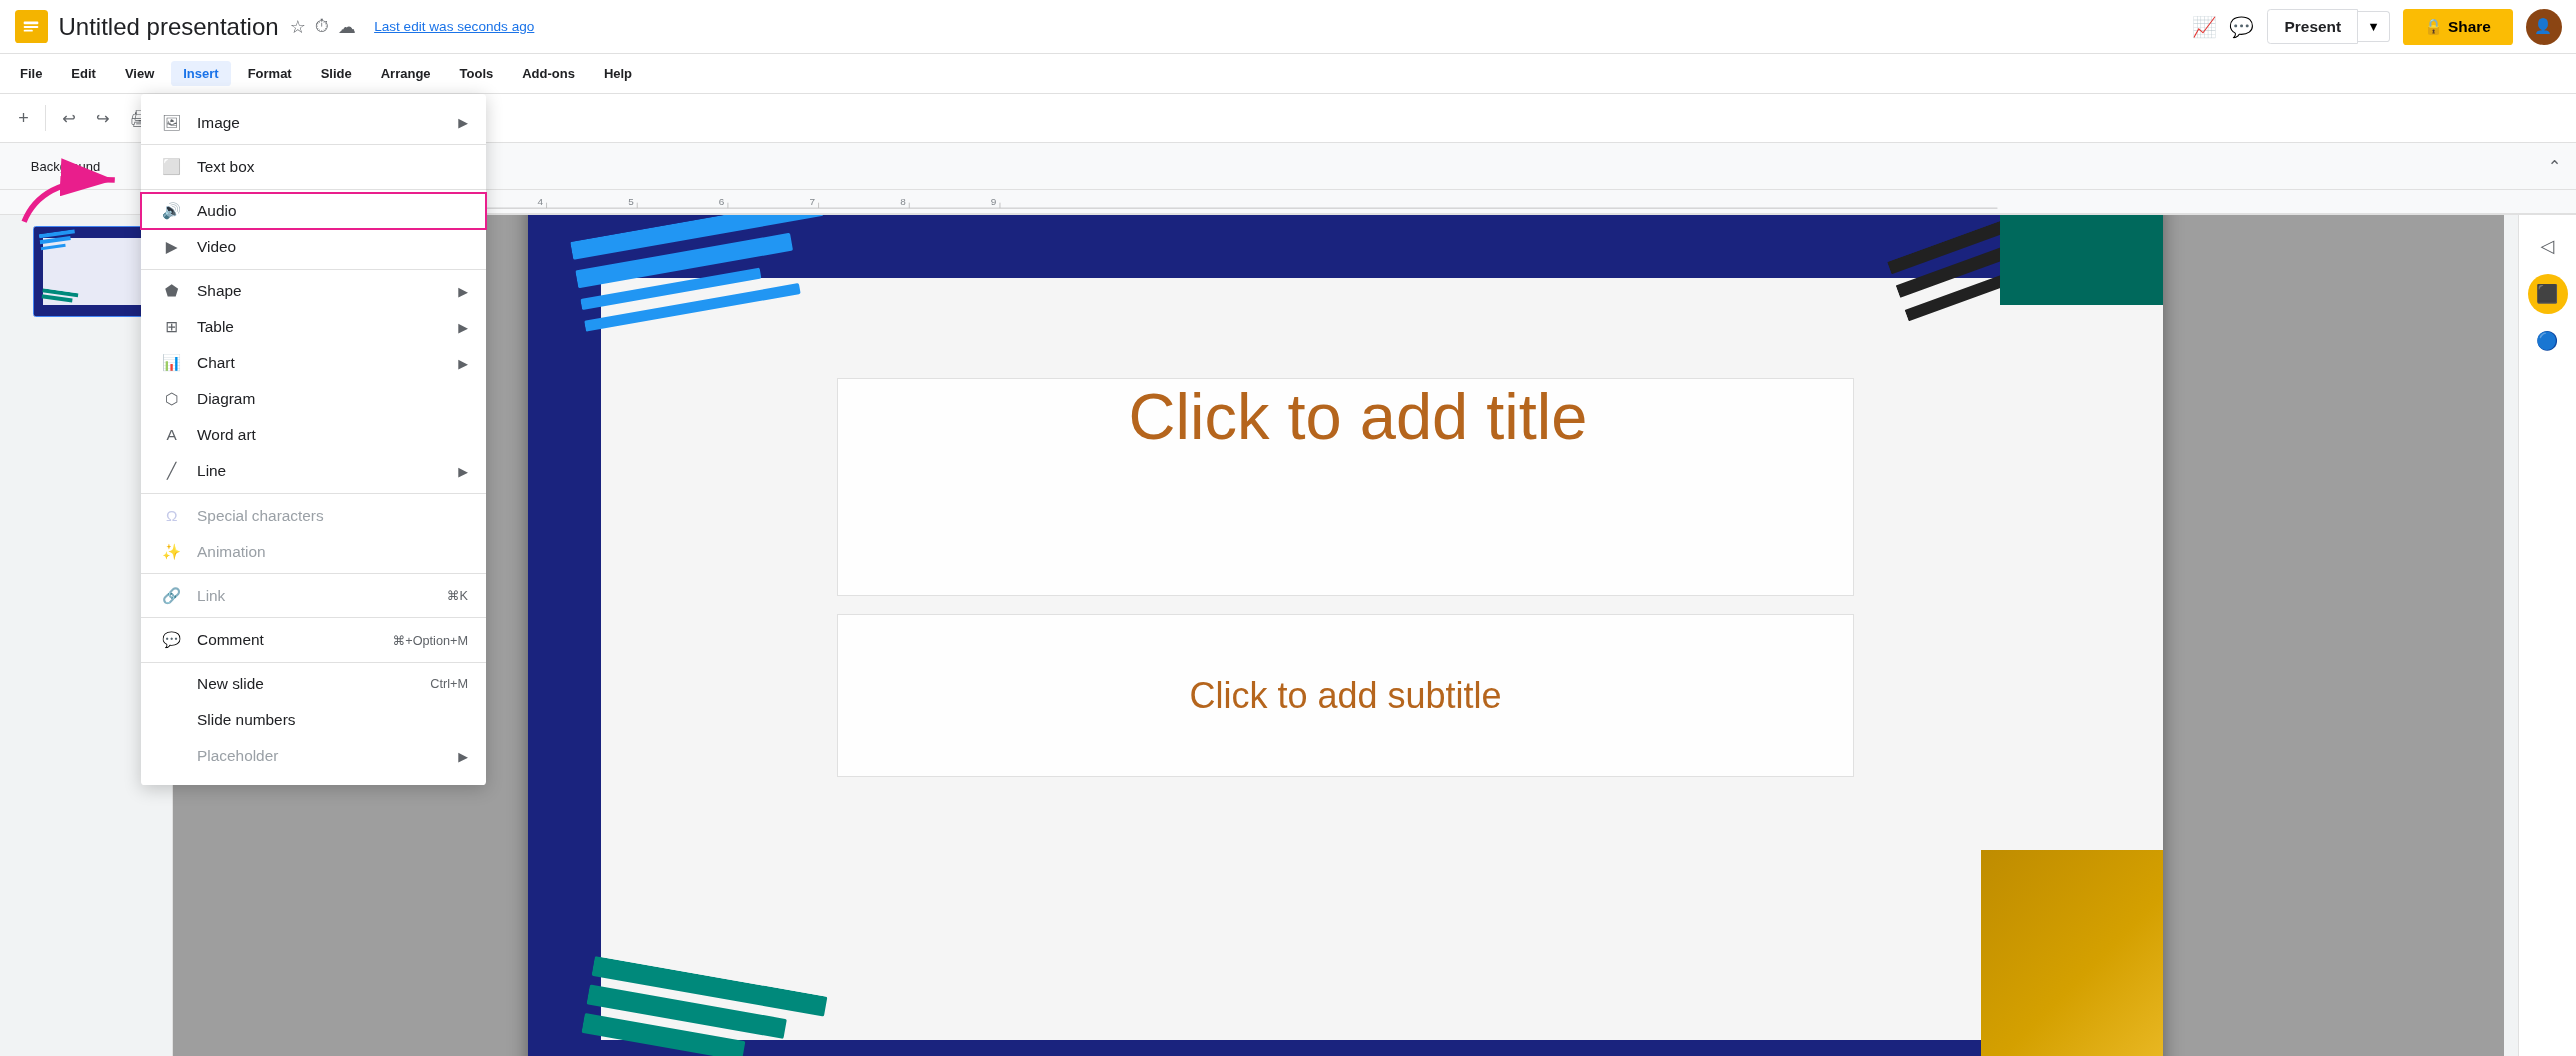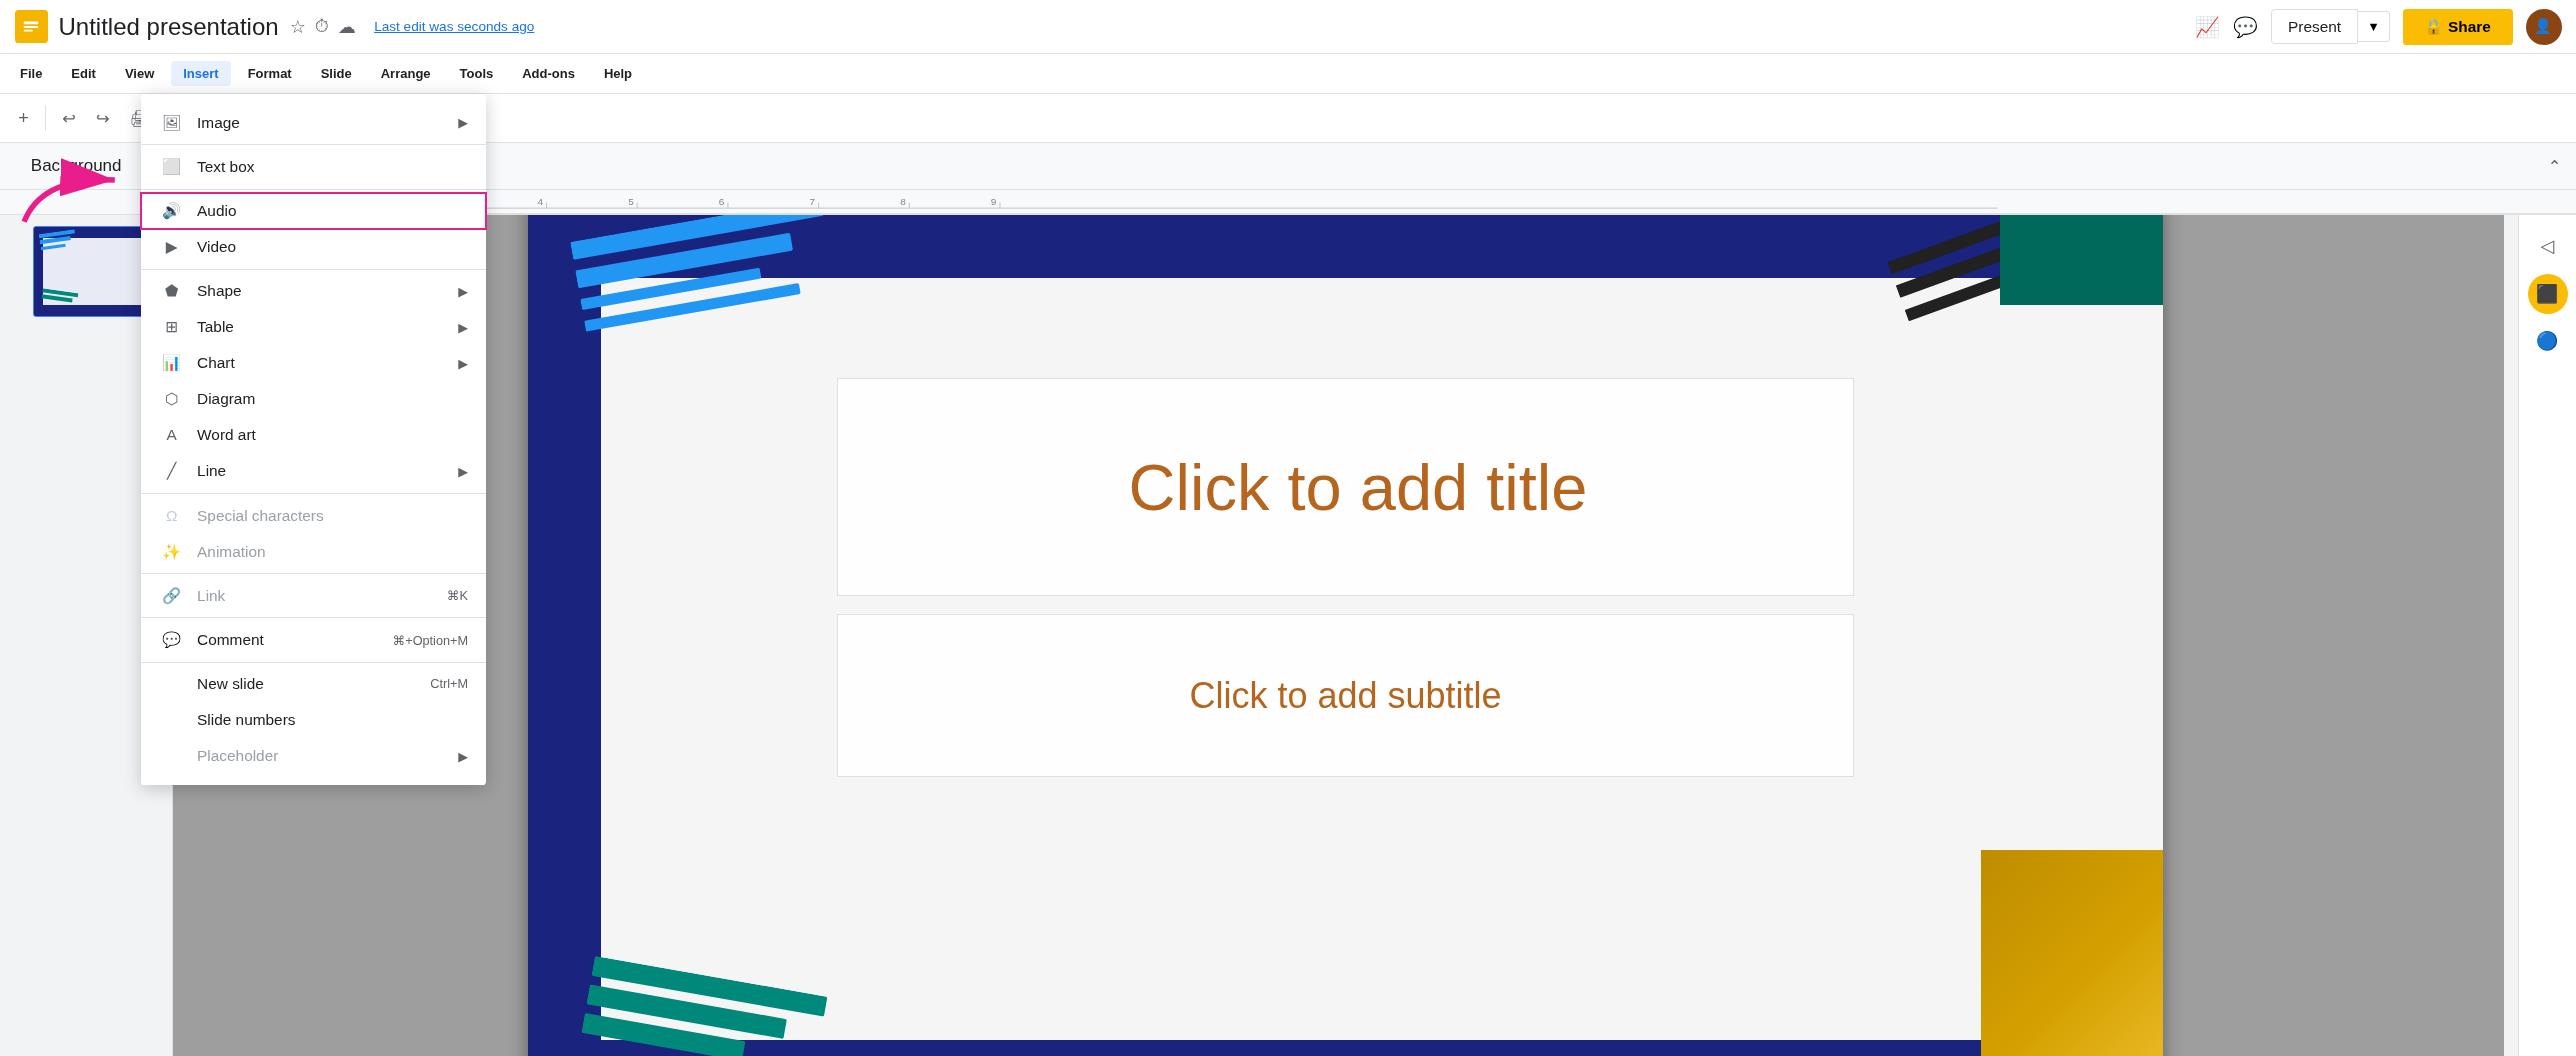--- a/index.html
+++ b/index.html
@@ -20,21 +20,21 @@
       background: #f4b400;
       border-radius: 3.6px;
       display: flex; align-items: center; justify-content: center;
       font-size: 18px; color: white; font-weight: bold;
     }
     #doc-title { font-size: 20px; color: #202124; }
     #title-icons { display: flex; gap: 9px; align-items: center; color: #5f6368; font-size: 18px; }
     #title-right { margin-left: auto; display: flex; align-items: center; gap: 12.7px; }
     #present-btn {
       border: 0.9px solid #dadce0; background: white; padding: 7.3px 16.3px; border-radius: 3.6px 0 0 3.6px;
-      font-size: 15.4px; color: #202124; cursor: pointer; display: flex; align-items: center; gap: 7.3px;
+      font-size: 15.4px; color: #202124; cursor: pointer; display: flex; align-items: center; gap: 7.3px; font-weight: bold;
     }
     #share-btn {
       background: #fbbc04; border: none; padding: 9px 22px; border-radius: 3.6px;
       font-size: 15.4px; font-weight: 600; cursor: pointer; display: flex; align-items: center; gap: 7.3px;
     }
     #avatar {
       width: 36px; height: 36px; border-radius: 50%; background: #8b4513;
       display: flex; align-items: center; justify-content: center; color: white; font-size: 16.3px; overflow: hidden;
     }
 
@@ -78,21 +78,21 @@
     #slide-toolbar {
       height: 47px;
       background: #f8f9fa;
       display: flex;
       align-items: center;
       padding: 0 14.5px;
       border-bottom: 0.9px solid #e0e0e0;
       gap: 7.3px;
     }
     .slide-toolbar-btn {
-      padding: 7.3px 16.3px; font-size: 17px; color: #202124; cursor: pointer;
+      padding: 7.3px 16.3px; font-size: 13px; color: #202124; cursor: pointer;
       border-radius: 3.6px; border: none; background: none;
     }
     #layout-btn { display: flex; align-items: center; gap: 3.6px; }
     .slide-toolbar-sep { flex: 1; }
     #collapse-btn { margin-left: auto; font-size: 16.3px; color: #5f6368; cursor: pointer; }
 
     
     #ruler {
       height: 25.4px;
       background: #f8f9fa;
@@ -206,21 +206,21 @@
     .teal-corner {
       position: absolute; top: 0; right: 0; width: 163px; height: 109px;
       background: #00695c;
     }
 
     
     #title-box {
       position: absolute;
       top: 182px; left: 309px; right: 309px; height: 218px;
       border: 0.9px solid #e0e0e0; background: rgba(255,255,255,0.9);
-      display: flex; align-items: center; justify-content: center; padding-left: 25px;
+      display: flex; justify-content: center; padding-left: 25px;
     }
     #title-text {
       font-size: 65px; color: #b5651d; font-weight: 400; text-align: center;
     }
     #subtitle-box {
       position: absolute;
       top: 418px; left: 309px; right: 309px; height: 163px;
       border: 0.9px solid #e0e0e0; background: rgba(255,255,255,0.9);
       display: flex; align-items: center; justify-content: center;
     }

